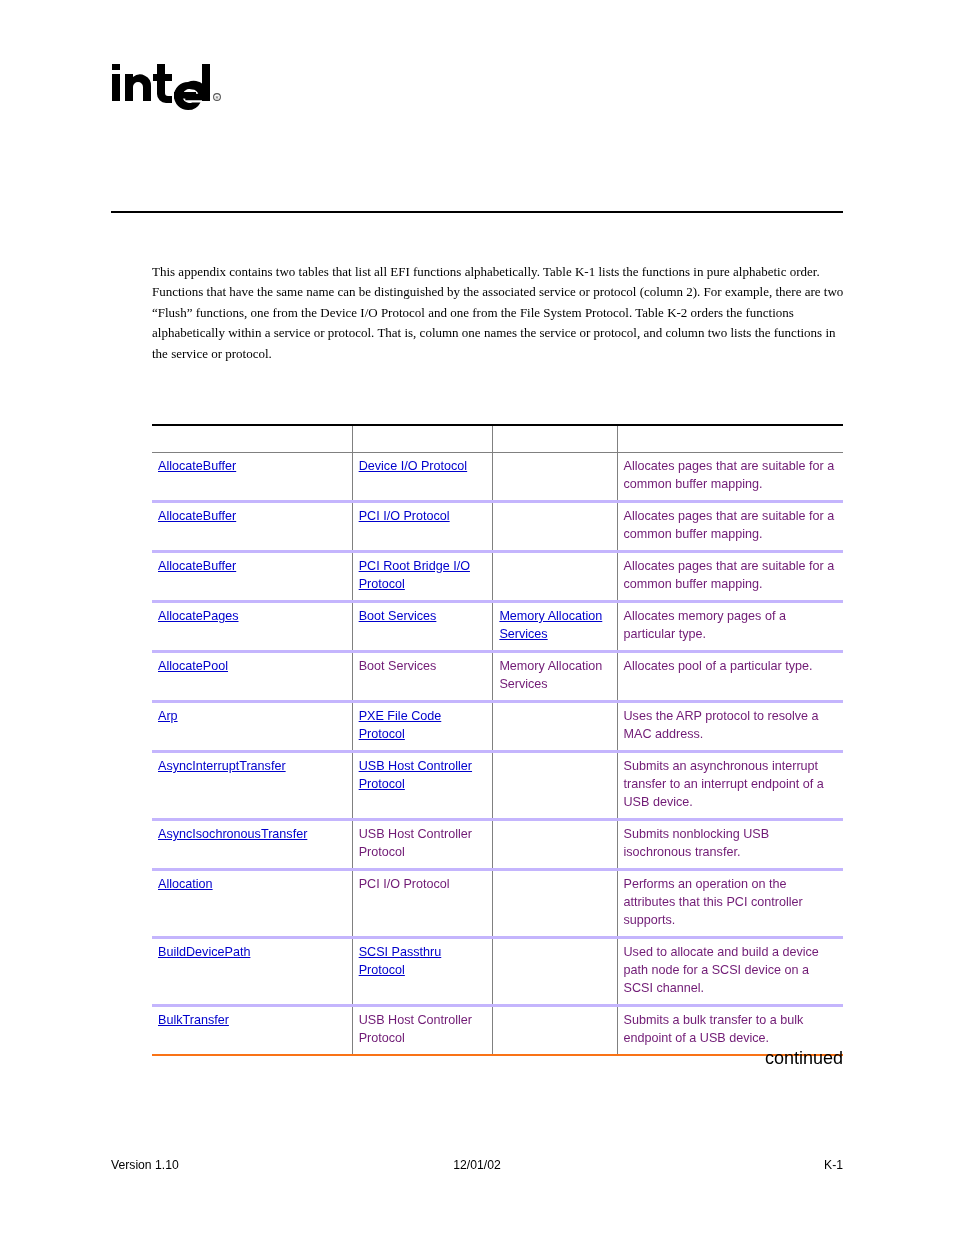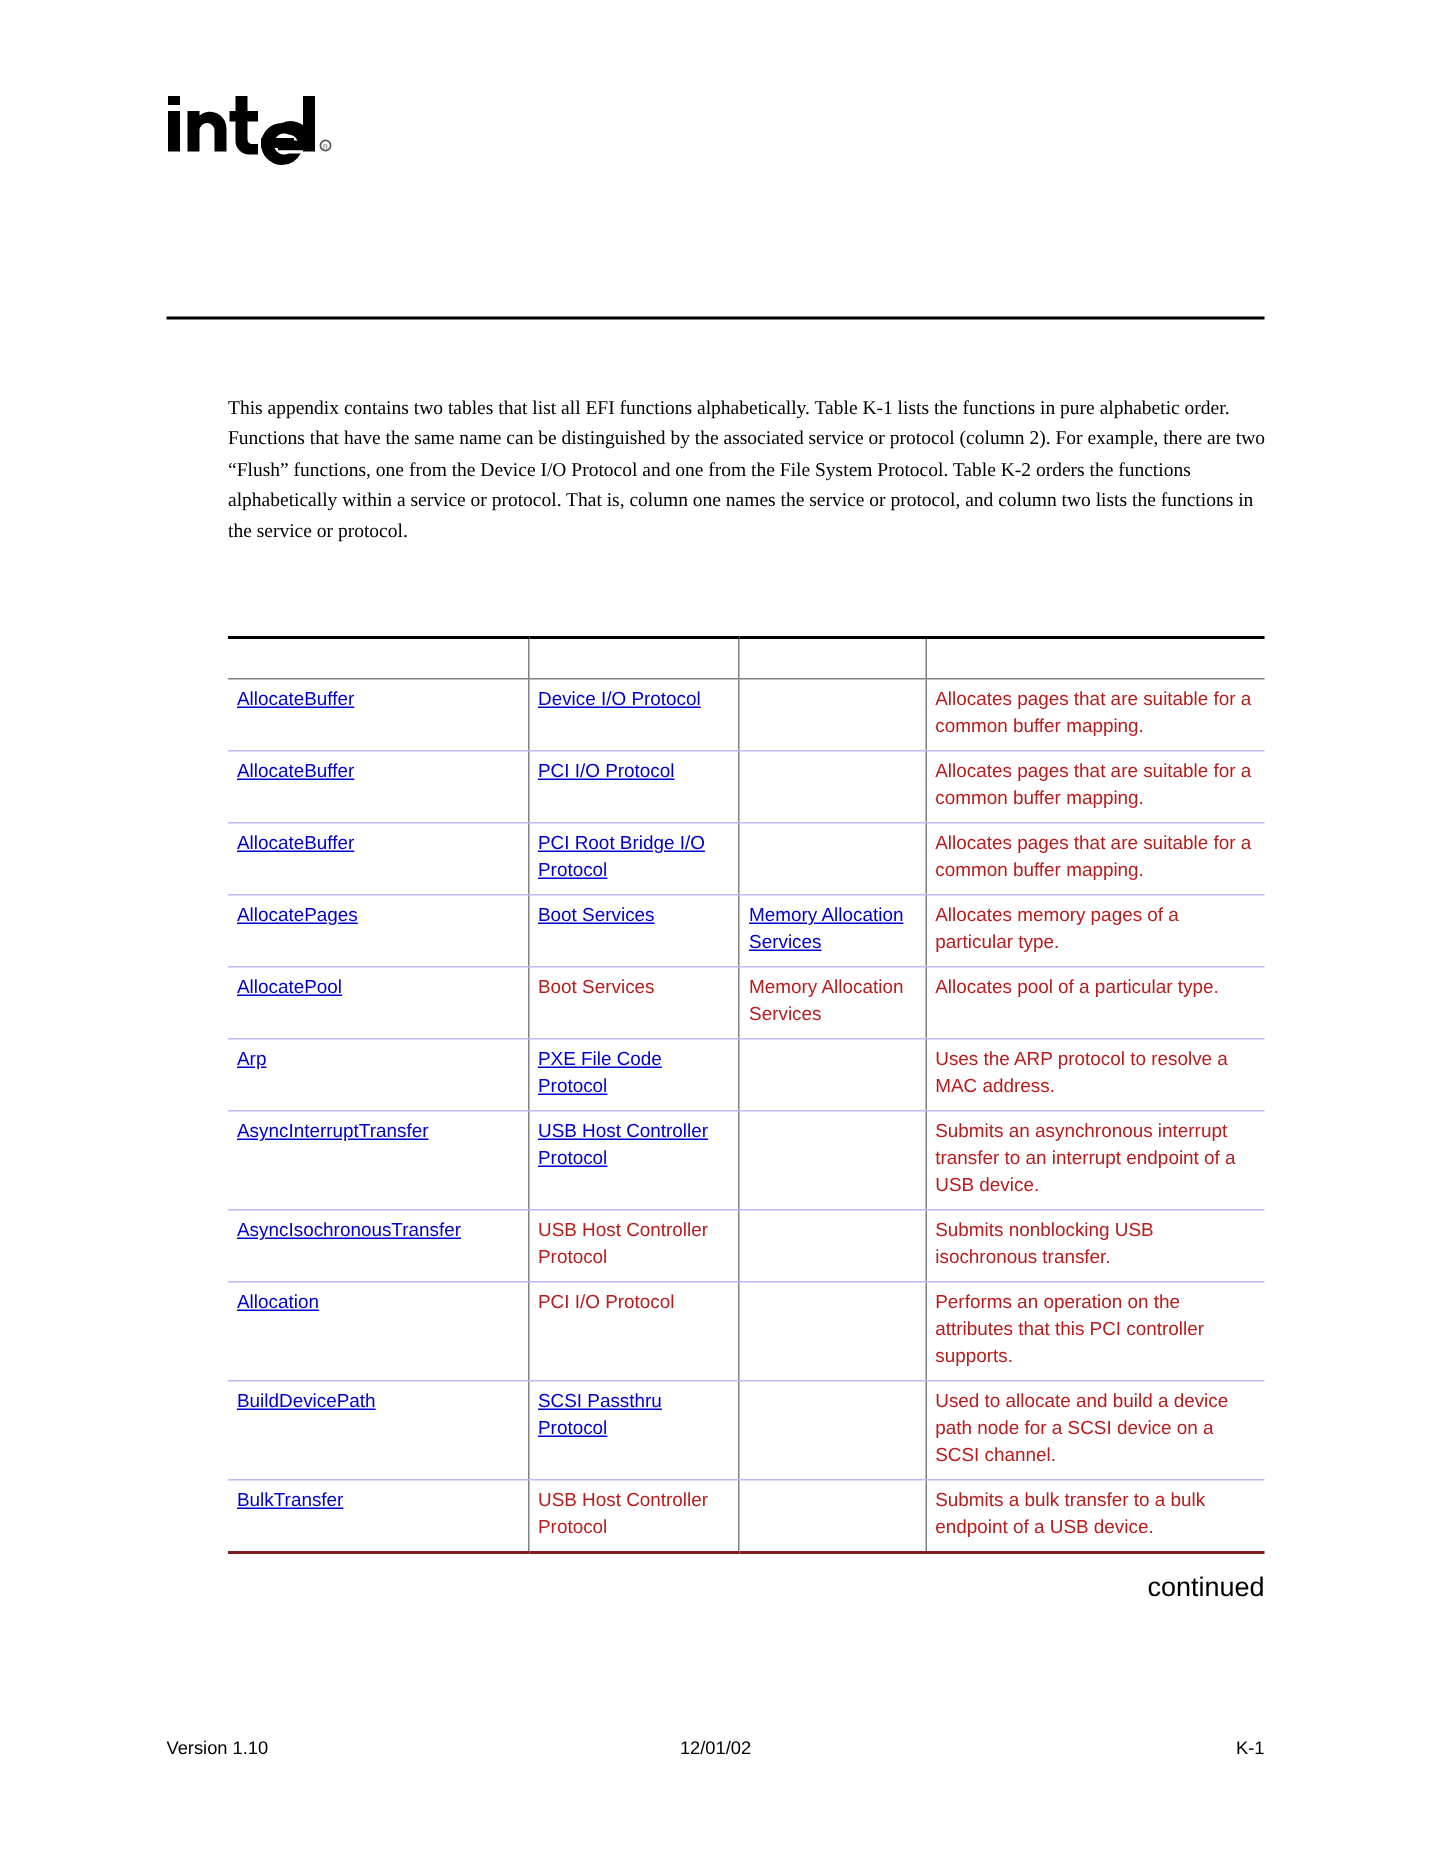--- a/index.html
+++ b/index.html
@@ -69,36 +69,36 @@
     border-bottom: 1px solid #808080;
     height: 26px;
     padding: 0;
   }
   table.fn-table tr.head-row > td.c1 { border-right: 1px solid #808080; }
   table.fn-table tr.head-row > td.c2 { border-right: 1px solid #808080; }
   table.fn-table tr.head-row > td.c3 { border-right: 1px solid #808080; }
   table.fn-table tr.head-row > td.c4 { border-right: none; }
 
   table.fn-table tr.body-row > td {
-    border-bottom: 1px solid #c4b5fd;
+    border-bottom: 3px solid #c4b5fd;
     vertical-align: top;
     padding: 4px 5px 7px 6px;
   }
   table.fn-table tr.body-row > td.c1 { border-right: 1px solid #808080; width: 192px; }
   table.fn-table tr.body-row > td.c2 { border-right: 1px solid #808080; width: 135px; }
   table.fn-table tr.body-row > td.c3 { border-right: 1px solid #808080; width: 117px; }
   table.fn-table tr.body-row > td.c4 { border-right: none; width: 226px; }
 
-  table.fn-table tr.last-row > td { border-bottom: 2px solid #7f1d1d; }
+  table.fn-table tr.last-row > td { border-bottom: 2px solid #f97316; }
 
   .lnk {
     color: #0000cc;
     text-decoration: underline;
   }
-  .plain { color: #b91c1c; }
+  .plain { color: #701a75; }
 
   
   #continued {
     position: absolute;
     left: 152px;
     top: 1048px;
     width: 691px;
     text-align: right;
     font-family: "Liberation Sans", "DejaVu Sans", sans-serif;
     font-size: 18px;

